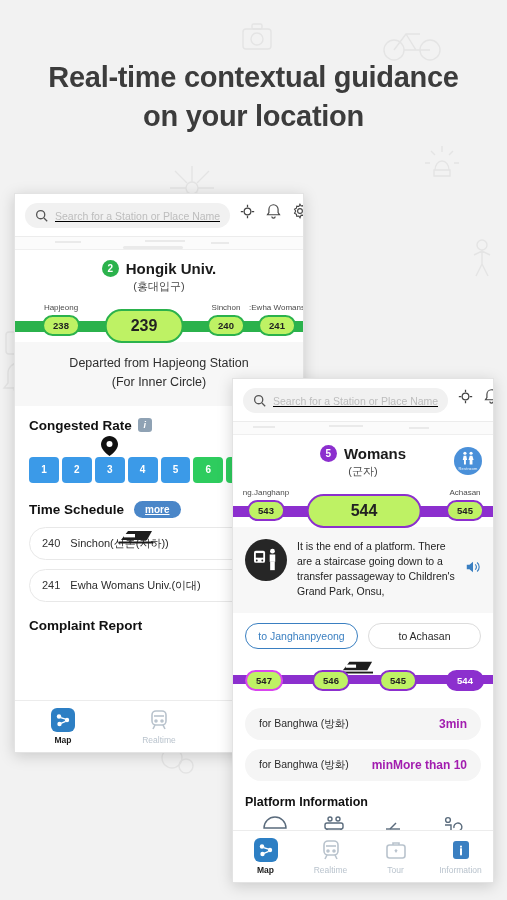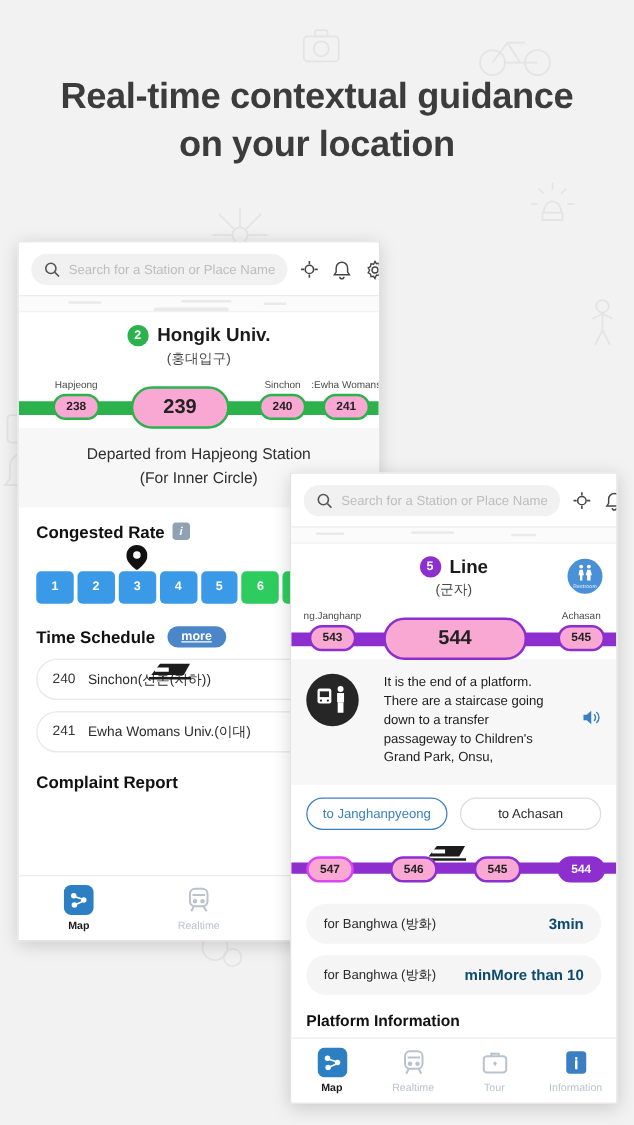--- a/index.html
+++ b/index.html
@@ -25,21 +25,21 @@
   
   .phone {
     position: absolute; background: #ffffff; overflow: hidden;
     box-shadow: 0 3px 14px rgba(0,0,0,0.17);
     border: 1px solid #e3e3e3;
   }
   .phone-left  { left: 14px;  top: 193px; width: 290px; height: 560px; }
   .phone-right { left: 232px; top: 378px; width: 262px; height: 505px; }
 
   
-  .searchbar { display: flex; align-items: center; padding: 9px 10px 8px 10px; background: #fff; }
+  .searchbar { display: flex; align-items: flex-start; padding: 9px 10px 8px 10px; background: #fff; text-decoration: underline; }
   .search-pill {
     flex: 1; display: flex; align-items: center; gap: 7px;
     background: #f1f1f1; border-radius: 20px; padding: 6px 10px;
   }
   .search-pill .ph { color: #bdbdbd; font-size: 10.5px; white-space: nowrap; overflow: hidden; }
   .sb-icon { flex: 0 0 auto; display: flex; align-items: center; justify-content: center; }
   .sb-right { display: flex; align-items: center; gap: 11px; margin-left: 10px; }
 
   
   .mapstrip { height: 14px; background: #fbfbfb; border-top: 1px solid #ececec; border-bottom: 1px solid #efefef; position: relative; }
@@ -59,21 +59,21 @@
     background: #4a90d9; display: flex; flex-direction: column; align-items: center; justify-content: center;
     color: #fff;
   }
   .corner-badge .cb-lbl { font-size: 4px; letter-spacing: .2px; margin-top: 1px; opacity: .95; }
 
   
   .linestrip { position: relative; height: 38px; background: #fff; margin-top: 2px; }
   .rail { position: absolute; left: 0; right: 0; top: 17px; height: 11px; }
   .stop {
     position: absolute; top: 11px; transform: translateX(-50%);
-    background: #f9a8d4; border-radius: 14px; font-size: 9.5px; font-weight: bold; color: #222;
+    background: #bef264; border-radius: 14px; font-size: 9.5px; font-weight: bold; color: #222;
     padding: 3px 9px; white-space: nowrap;
   }
   .stop.cur { top: 5px; padding: 6px 24px; font-size: 16px; border-radius: 18px; }
   .stop-lbl {
     position: absolute; top: -1px; transform: translateX(-50%);
     font-size: 8px; color: #4b4b4b; white-space: nowrap;
   }
   .train-glyph { position: absolute; }
 
   
@@ -114,35 +114,35 @@
   .tabbar {
     position: absolute; left: 0; right: 0; bottom: 0; height: 52px; background: #fff;
     border-top: 1px solid #ececec; display: flex; align-items: center;
   }
   .tab { flex: 1; display: flex; flex-direction: column; align-items: center; gap: 3px; }
   .tab .tlbl { font-size: 8.5px; }
   .tab.active .tlbl { color: #1b1b1b; font-weight: bold; }
   .tab.idle .tlbl { color: #b9c3cd; }
 
   
-  .notice { display: flex; gap: 20px; align-items: flex-start; background: #f7f7f7; padding: 12px 12px 14px; }
+  .notice { display: flex; gap: 10px; align-items: flex-start; background: #f7f7f7; padding: 12px 12px 14px; }
   .notice-ic { flex: 0 0 auto; width: 42px; height: 42px; border-radius: 50%; background: #262626; display: flex; align-items: center; justify-content: center; }
   .notice-tx { flex: 1; font-size: 10.5px; line-height: 1.42; color: #1d1d1d; }
   .spk { flex: 0 0 auto; align-self: center; }
   .dirrow { display: flex; gap: 10px; padding: 10px 12px 6px; background: #fff; }
   .dirbtn { flex: 1; text-align: center; font-size: 10.5px; border-radius: 16px; padding: 6px 4px; }
   .dirbtn.on { border: 1.6px solid #3a7fc1; color: #3a7fc1; }
   .dirbtn.off { border: 1px solid #dcdcdc; color: #2b2b2b; }
   .arrow-rows { padding: 4px 12px 0; }
   .arr-row {
     display: flex; align-items: flex-end; justify-content: space-between;
     background: #f5f5f5; border-radius: 18px; padding: 9px 14px; margin-top: 9px;
     font-size: 10.5px; color: #2b2b2b;
   }
-  .arr-row .tm { font-weight: bold; font-size: 12px; color: #0c4a6e; }
+  .arr-row .tm { font-weight: bold; font-size: 12px; color: #a21caf; }
   .pf-title { font-size: 12.5px; font-weight: bold; color: #111; padding: 14px 12px 6px; }
   .pf-icons { display: flex; padding: 0 12px; }
   .pf-icons > div { flex: 1; display: flex; justify-content: center; }
 </style>
 </head>
 <body>
 
 <div id="root">
 
   <svg class="wm" style="left:240px;top:22px;" width="34" height="30" viewBox="0 0 34 30">
@@ -364,21 +364,21 @@
 
     <div class="mapstrip">
       <i style="left:20px;top:4px;width:22px;height:2px;"></i>
       <i style="left:96px;top:3px;width:34px;height:2px;"></i>
       <i style="left:176px;top:5px;width:20px;height:2px;"></i>
     </div>
 
     <div class="station-head">
       <div class="station-line1">
         <span class="line-badge" style="background:#8c2fce;">5</span>
-        <span class="station-name">Line</span>
+        <span class="station-name">Womans</span>
       </div>
       <div class="station-sub">(군자)</div>
       <div class="corner-badge">
         <svg width="14" height="14" viewBox="0 0 16 16" fill="#fff">
             <circle cx="4.5" cy="2.6" r="1.8"></circle>
             <path d="M3 5.4h3l1 5H5.6v5H3.4v-5H2z"></path>
             <circle cx="11.5" cy="2.6" r="1.8"></circle>
             <path d="M10 5.4h3l1.4 5h-1.3v5h-3.2v-5H8.6z"></path>
           </svg>
         <span class="cb-lbl">Restroom</span>

